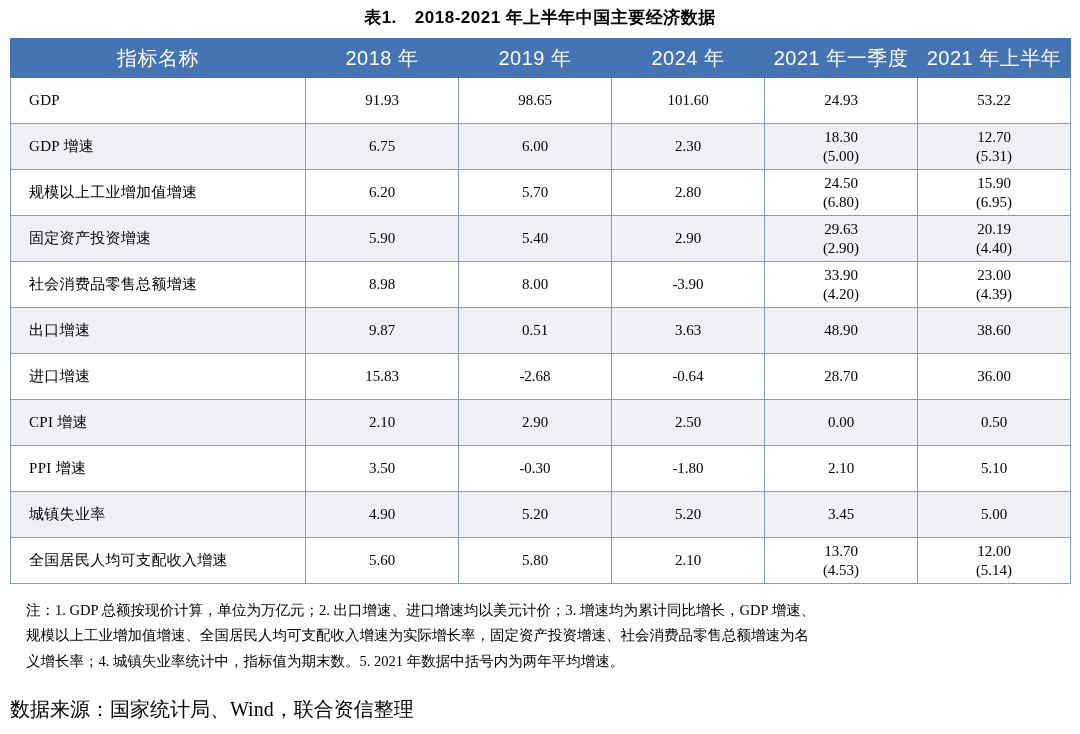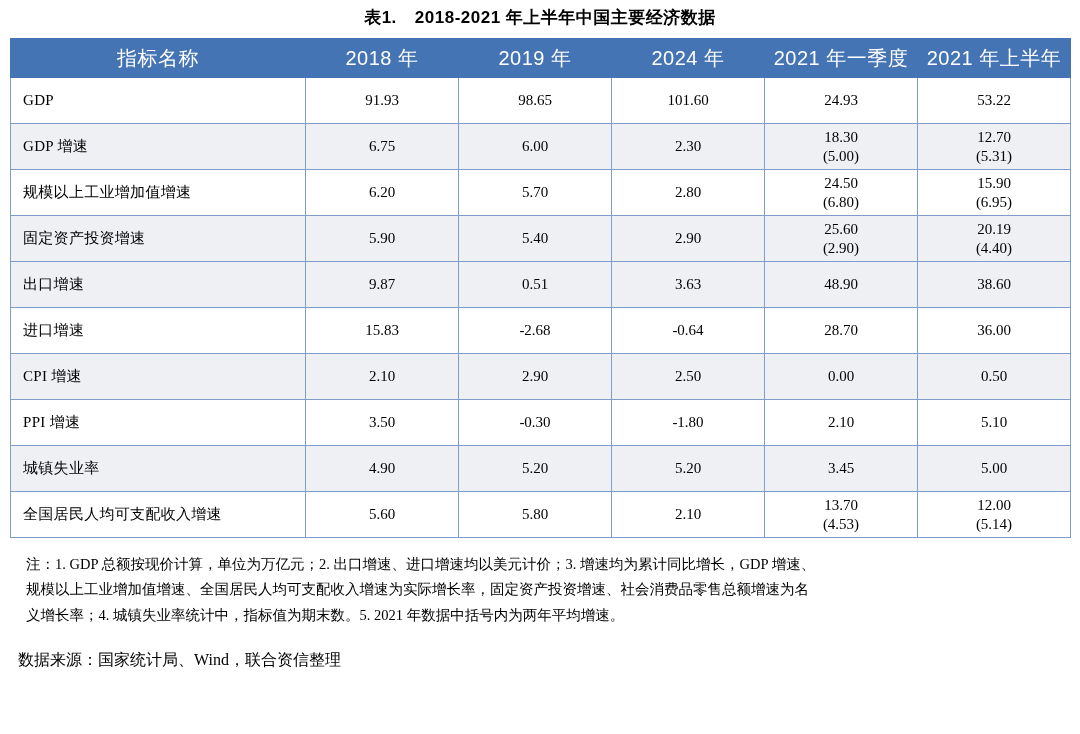--- a/index.html
+++ b/index.html
@@ -56,21 +56,21 @@
     text-align: center;
     border-color: #4574b4;
     letter-spacing: 0.5px;
   }
   table.data tbody td {
     height: 45px;
     font-size: 15px;
   }
   table.data tbody td.label {
     text-align: left;
-    padding-left: 12px;
+    padding-left: 18px;
     letter-spacing: 0.3px;
   }
   table.data tbody td.num {
     text-align: center;
   }
   table.data tbody tr.alt td {
     background: #eef0f4;
   }
   table.data tbody tr td {
     background: #ffffff;
@@ -85,22 +85,22 @@
   .notes {
     margin: 14px 16px 0 16px;
     font-size: 14.5px;
     line-height: 1.75;
     text-align: justify;
   }
   .notes .n-line {
     display: block;
   }
   .source {
-    margin: 22px 16px 0 8px;
-    font-size: 16px;
+    margin: 22px 16px 0 0;
+    font-size: 20px;
   }
 </style>
 </head>
 <body>
 
 <div class="page">
 
   <div class="caption">
     <span class="cap-num">表1.</span><span>2018-2021 年上半年中国主要经济数据</span>
   </div>
@@ -173,32 +173,50 @@
         </td>
       </tr>
 
       <tr class="alt">
         <td class="label">固定资产投资增速</td>
         <td class="num">5.90</td>
         <td class="num">5.40</td>
         <td class="num">2.90</td>
         <td class="num">
           <div class="two-line">
-            <span>25.60</span>
+            <span>29.63</span>
             <span class="sub">(2.90)</span>
           </div>
         </td>
         <td class="num">
           <div class="two-line">
             <span>20.19</span>
             <span class="sub">(4.40)</span>
           </div>
         </td>
       </tr>
 
+      <tr>
+        <td class="label">社会消费品零售总额增速</td>
+        <td class="num">8.98</td>
+        <td class="num">8.00</td>
+        <td class="num">-3.90</td>
+        <td class="num">
+          <div class="two-line">
+            <span>33.90</span>
+            <span class="sub">(4.20)</span>
+          </div>
+        </td>
+        <td class="num">
+          <div class="two-line">
+            <span>23.00</span>
+            <span class="sub">(4.39)</span>
+          </div>
+        </td>
+      </tr>
 
       <tr class="alt">
         <td class="label">出口增速</td>
         <td class="num">9.87</td>
         <td class="num">0.51</td>
         <td class="num">3.63</td>
         <td class="num">48.90</td>
         <td class="num">38.60</td>
       </tr>
 

